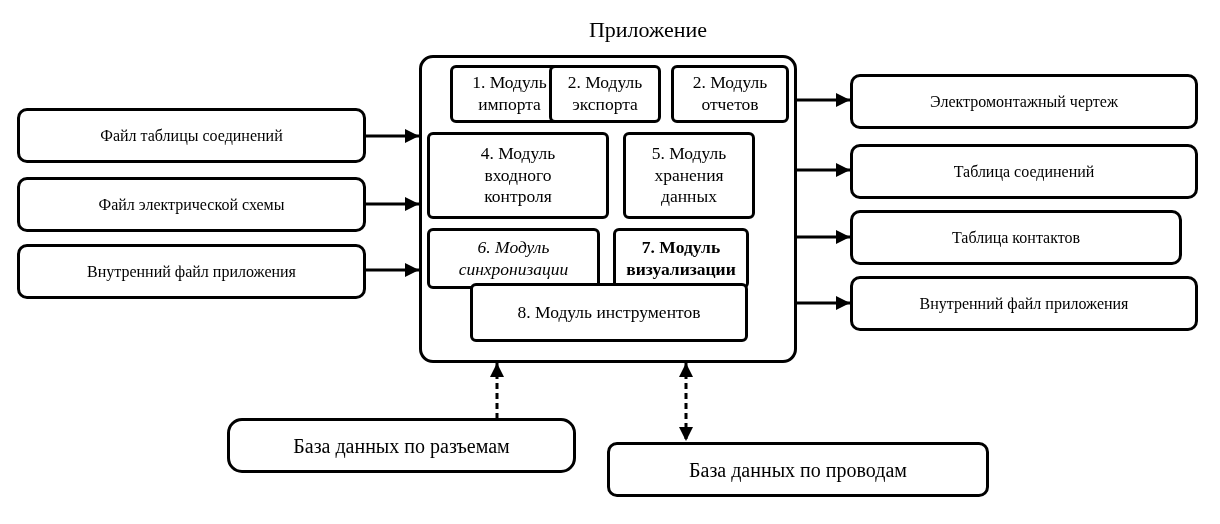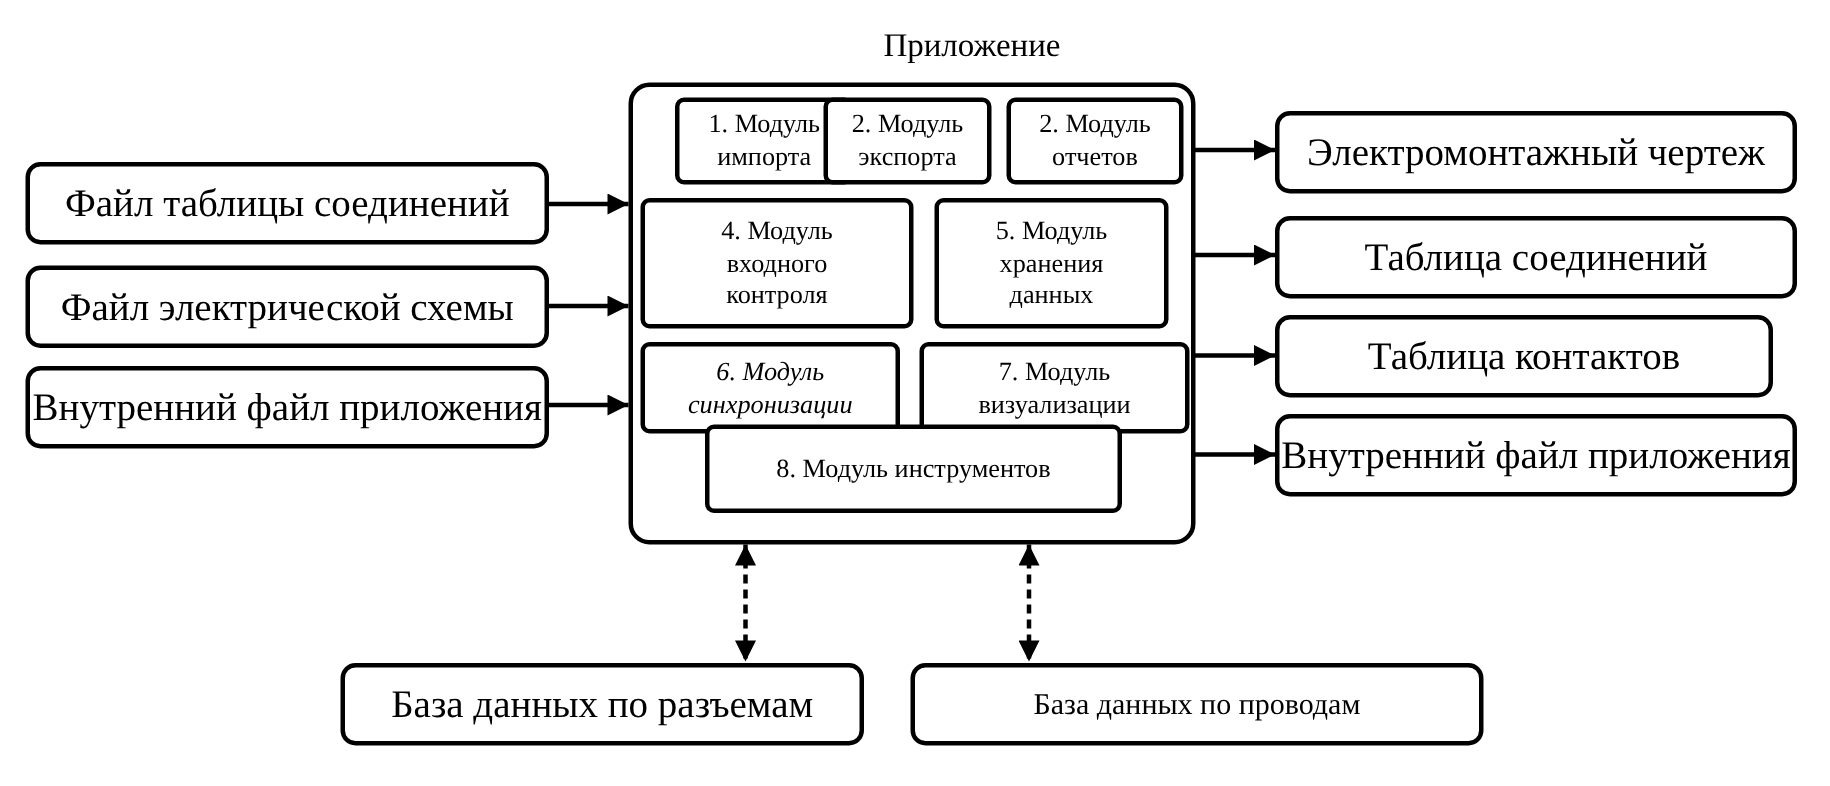--- a/index.html
+++ b/index.html
@@ -1,21 +1,21 @@
 <!DOCTYPE html>
 <html><head>
 <meta charset="utf-8">
 <style>
   html, body { margin: 0; padding: 0; background: #ffffff; }
   body { width: 1220px; height: 524px; position: relative; overflow: hidden;
          font-family: "Liberation Serif", "DejaVu Serif", serif; color: #000; }
   .box { position: absolute; box-sizing: border-box; border: 3px solid #000; border-radius: 10px;
          background: #fff; display: flex; align-items: center; justify-content: center;
          text-align: center; line-height: 1.2; }
-  .io { font-size: 26px; }
+  .io { font-size: 16px; }
   .mod { font-size: 17.5px; border-radius: 6px; white-space: pre-line; line-height: 1.25; }
   .title { position: absolute; font-size: 22px; left: 507px; width: 200px; text-align: right; top: 17px; }
   svg.wires { position: absolute; left: 0; top: 0; }
 </style>
 </head>
 <body>
 
 <svg class="wires" width="1220" height="524">
   <defs>
     <marker id="arr" viewBox="0 0 10 10" refX="10" refY="5" markerWidth="7" markerHeight="7" orient="auto-start-reverse" markerUnits="userSpaceOnUse">
@@ -49,28 +49,28 @@
 
 <div class="box mod" style="left:426px; top:65px; width:119px; height:58px;margin-left:24px;">1. Модуль
 импорта</div>
 <div class="box mod" style="left:549px; top:65px; width:112px; height:58px;">2. Модуль
 экспорта</div>
 <div class="box mod" style="left:671px; top:65px; width:118px; height:58px;">2. Модуль
 отчетов</div>
 <div class="box mod" style="left:427px; top:132px; width:182px; height:87px;">4. Модуль
 входного
 контроля</div>
-<div class="box mod" style="left:623px; top:132px; width:156px; height:87px;">5. Модуль
+<div class="box mod" style="left:623px; top:132px; width:132px; height:87px;">5. Модуль
 хранения
 данных</div>
 <div class="box mod" style="left:427px; top:228px; width:173px; height:61px;font-style:italic;">6. Модуль
 синхронизации</div>
-<div class="box mod" style="left:613px; top:228px; width:180px; height:61px;">7. Модуль
+<div class="box mod" style="left:613px; top:228px; width:136px; height:61px;font-weight:bold;">7. Модуль
 визуализации</div>
 <div class="box mod" style="left:470px; top:283px; width:278px; height:59px;">8. Модуль инструментов</div>
 
 <div class="box io" style="left:850px; top:74px; width:348px; height:55px;">Электромонтажный чертеж</div>
 <div class="box io" style="left:850px; top:144px; width:348px; height:55px;">Таблица соединений</div>
 <div class="box io" style="left:850px; top:210px; width:332px; height:55px;">Таблица контактов</div>
 <div class="box io" style="left:850px; top:276px; width:348px; height:55px;">Внутренний файл приложения</div>
 
-<div class="box io" style="left:227px; top:442px; width:349px; height:55px; font-size:26px;">База данных по разъемам</div>
+<div class="box io" style="left:227px; top:418px; width:349px; height:55px; font-size:20px;border-radius:15px;">База данных по разъемам</div>
 <div class="box io" style="left:607px; top:442px; width:382px; height:55px; font-size:20px;">База данных по проводам</div>
 
 </body></html>

